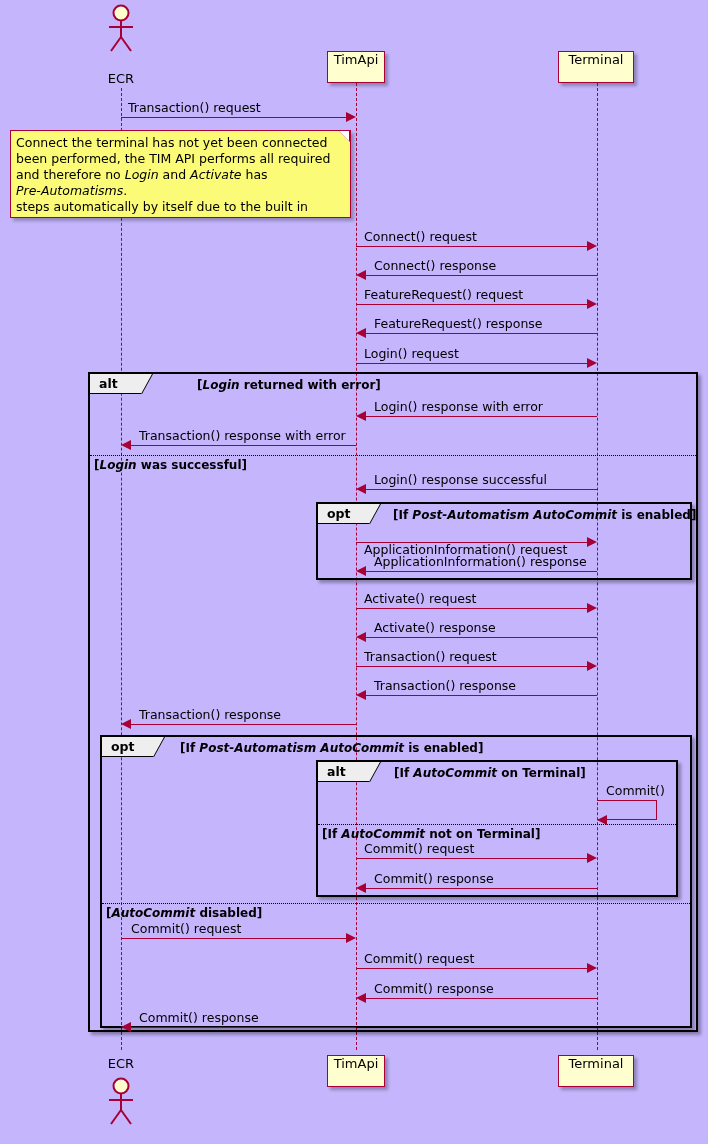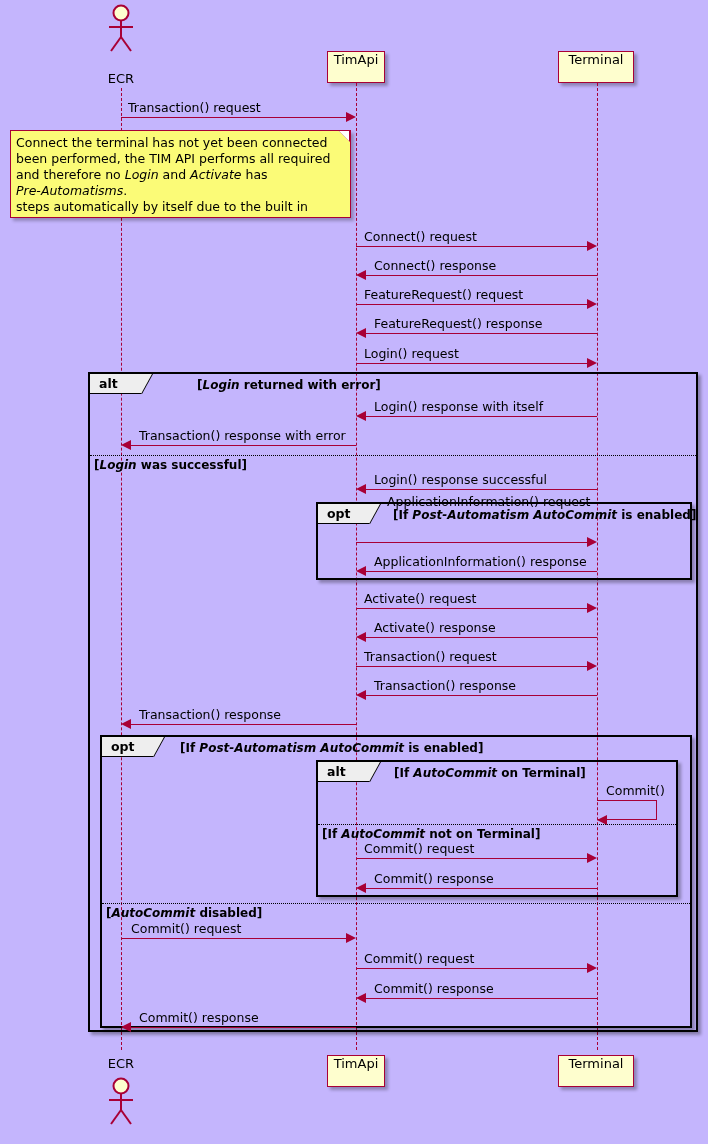--- a/index.html
+++ b/index.html
@@ -237,21 +237,21 @@
   <div class="fragment" style="left:88px; top:372px; width:610px; height:660px;"></div>
   <div class="fragment-tab" style="left:90px; top:374px; width:52px;">
     <span>alt</span>
   </div>
   <div class="fragment-tab-notch-border" style="left:142px; top:374px;"></div>
   <div class="fragment-tab-notch" style="left:141px; top:374px;"></div>
   <div class="fragment-cond" style="left:163px; top:378px;margin-left:34px;">
     <span>[</span><i>Login</i><span> returned with error]</span>
   </div>
 
-  <div class="msg-label" style="left:374px; top:399px;">Login() response with itself</div>
+  <div class="msg-label" style="left:374px; top:399px;">Login() response with error</div>
   <div class="msg-line" style="left:362px; top:416px; width:235px;"></div>
   <div class="arrow-head arrow-left" style="left:356px; top:411px;"></div>
 
   <div class="msg-label" style="left:139px; top:428px;">Transaction() response with error</div>
   <div class="msg-line" style="left:127px; top:445px; width:229px;"></div>
   <div class="arrow-head arrow-left" style="left:121px; top:440px;"></div>
 
   <div class="fragment-divider" style="left:90px; top:455px; width:606px;"></div>
   <div class="fragment-cond" style="left:94px; top:458px;">
     <span>[</span><i>Login</i><span> was successful]</span>
@@ -264,21 +264,21 @@
   <div class="fragment" style="left:316px; top:502px; width:376px; height:78px;"></div>
   <div class="fragment-tab" style="left:318px; top:504px; width:52px;">
     <span>opt</span>
   </div>
   <div class="fragment-tab-notch-border" style="left:370px; top:504px;"></div>
   <div class="fragment-tab-notch" style="left:369px; top:504px;"></div>
   <div class="fragment-cond" style="left:393px; top:508px;">
     <span>[If </span><i>Post-Automatism AutoCommit</i><span> is enabled]</span>
   </div>
 
-  <div class="msg-label" style="left:364px; top:494px;margin-left:23px;">ApplicationInformation() request</div>
+  <div class="msg-label" style="left:364px; top:542px;">ApplicationInformation() request</div>
   <div class="msg-line" style="left:356px; top:542px; width:234px;"></div>
   <div class="arrow-head arrow-right" style="left:587px; top:537px;"></div>
 
   <div class="msg-label" style="left:374px; top:554px;">ApplicationInformation() response</div>
   <div class="msg-line" style="left:362px; top:571px; width:235px;"></div>
   <div class="arrow-head arrow-left" style="left:356px; top:566px;"></div>
 
   <div class="msg-label" style="left:364px; top:591px;">Activate() request</div>
   <div class="msg-line" style="left:356px; top:608px; width:234px;"></div>
   <div class="arrow-head arrow-right" style="left:587px; top:603px;"></div>

